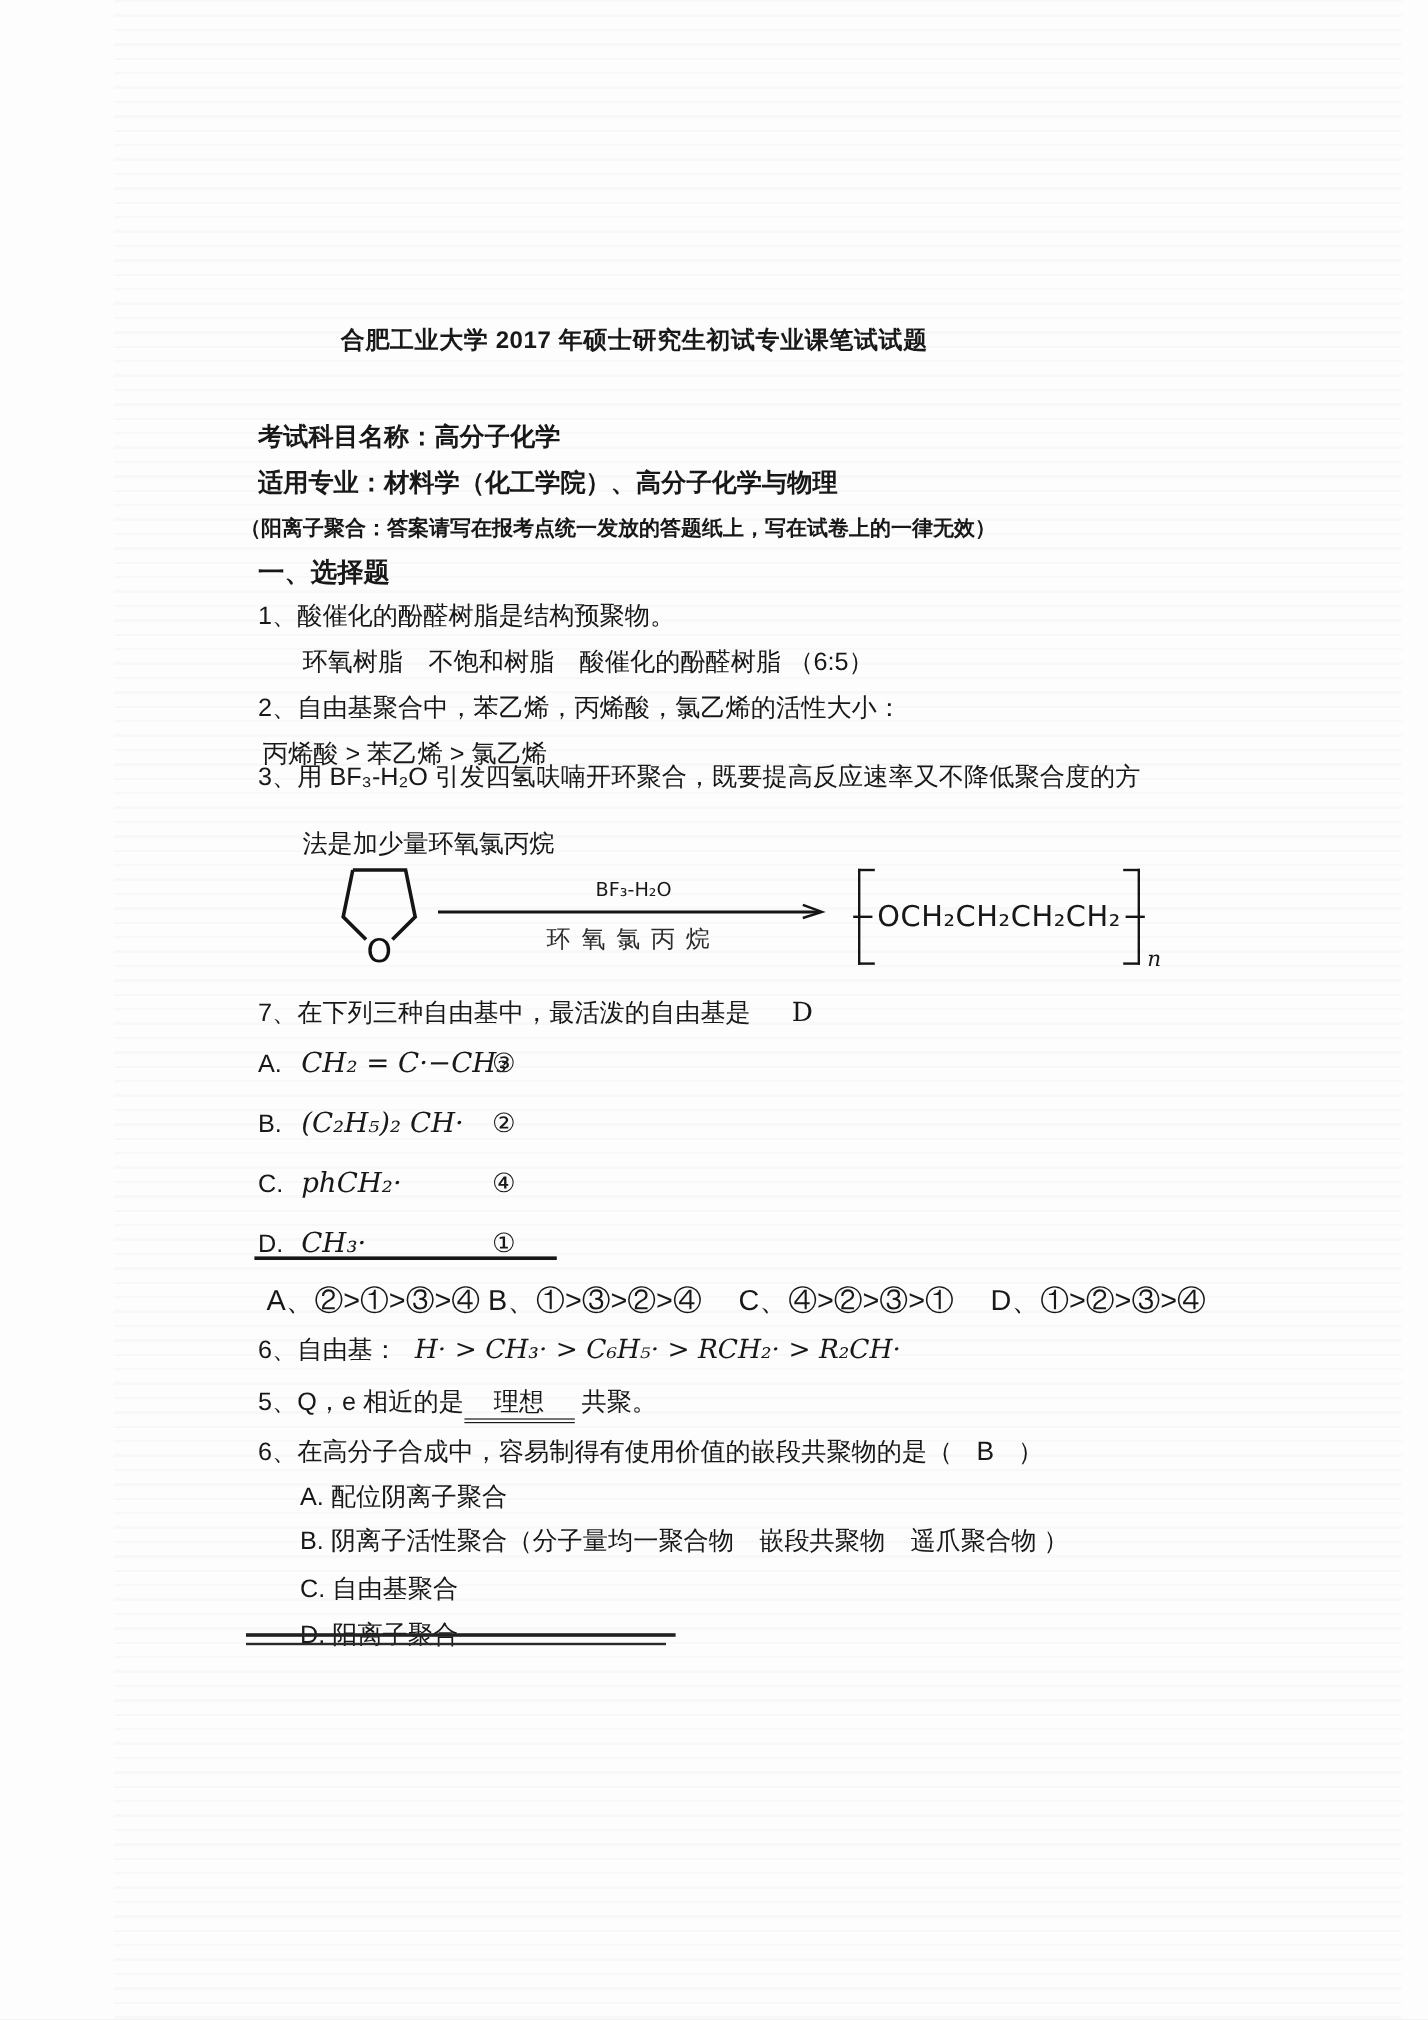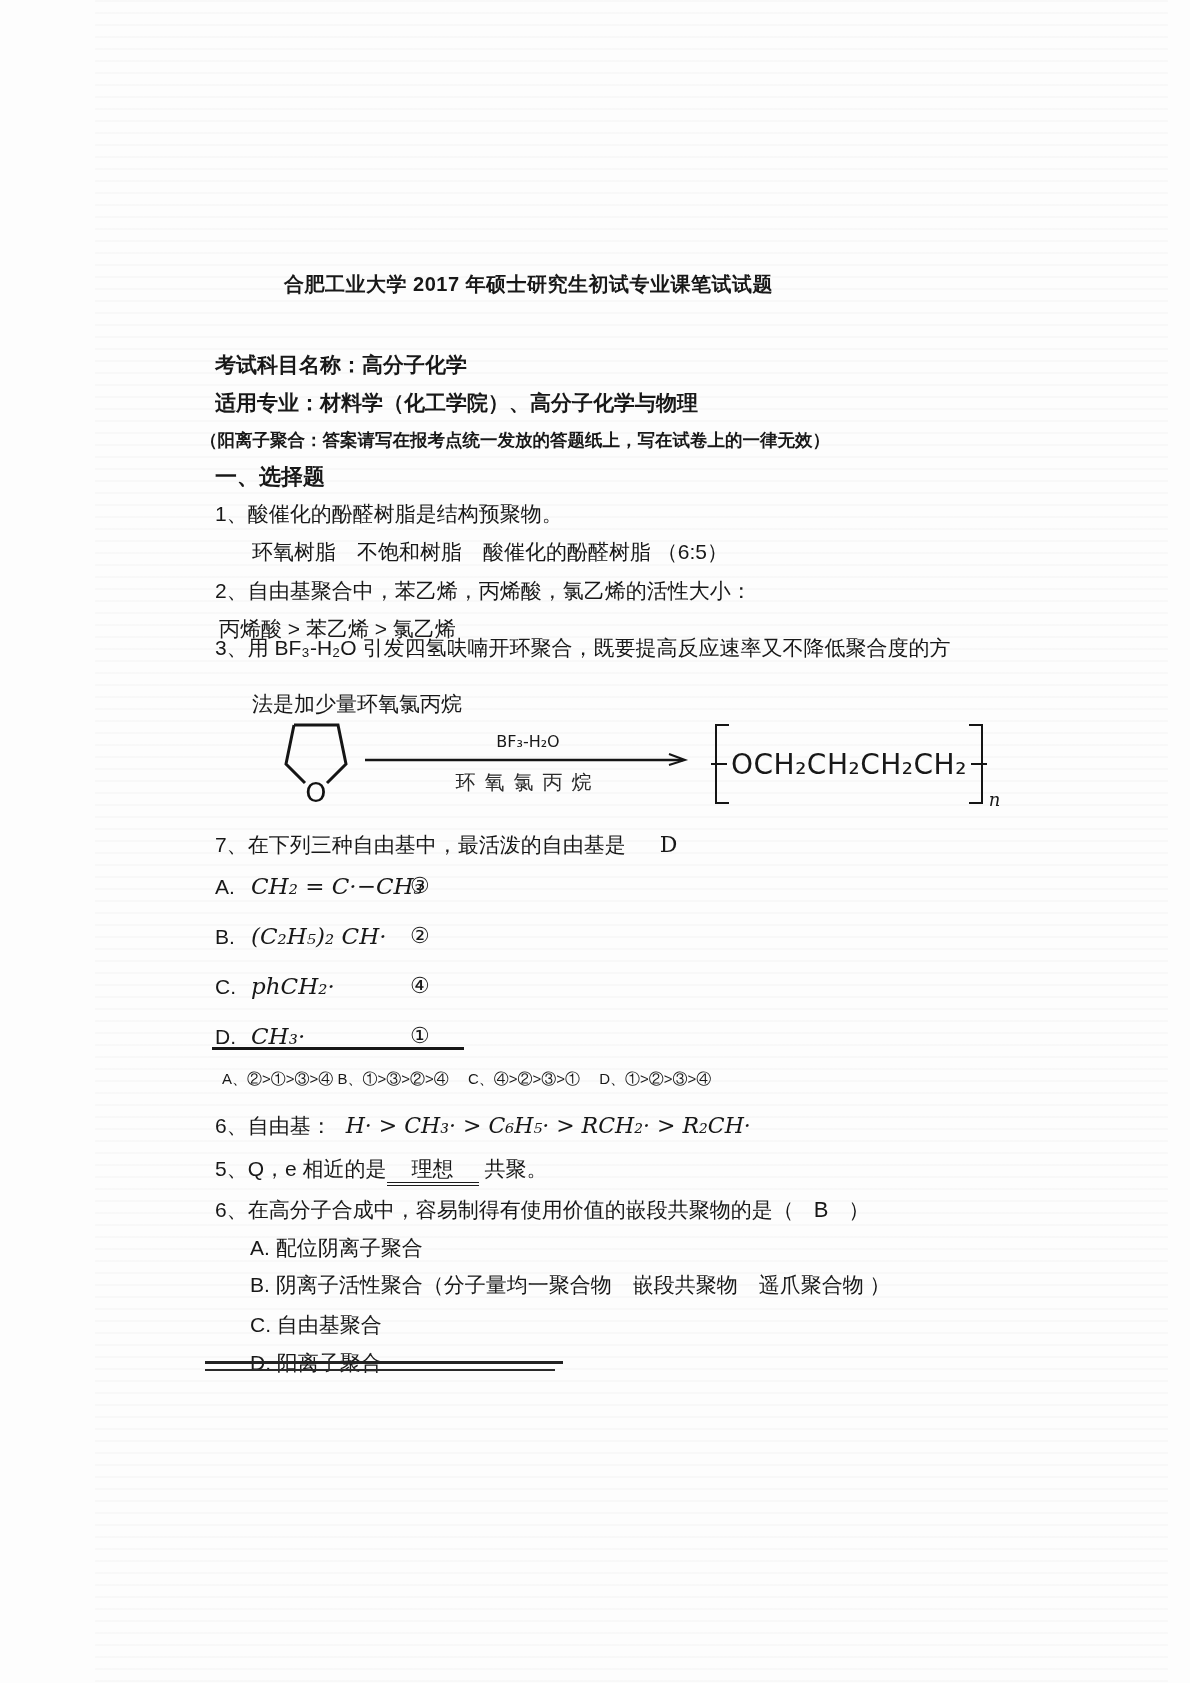--- a/index.html
+++ b/index.html
@@ -29,21 +29,21 @@
   .q3l1{left:215px;top:635px;}
   .q3l2{left:252px;top:691px;}
   .q4stem{left:215px;top:831px;}
   .q4ans{margin-left:34px;font-size:22px;font-family:"DejaVu Serif","Liberation Serif",serif;}
   .opt{left:215px;top:0;width:320px;}
   .opt .lab{display:inline-block;width:36px;font-size:21px;}
   .opt .formula{font-family:"DejaVu Serif","Liberation Serif",serif;font-style:italic;font-size:23px;}
   .opt .rank{position:absolute;left:195px;top:0;font-size:22px;font-style:normal;}
   .optA{top:872px;} .optB{top:922px;} .optC{top:972px;} .optD{top:1022px;}
   .d-underline{position:absolute;left:212px;top:1047px;width:252px;height:3px;background:#161616;}
-  .ranking{left:222px;top:1070px;font-size:15px;}
+  .ranking{left:222px;top:1070px;font-size:24px;}
   .q4b{left:215px;top:1112px;}
   .q4b .formula{font-family:"DejaVu Serif","Liberation Serif",serif;font-style:italic;font-size:22px;margin-left:14px;}
   .q5{left:215px;top:1156px;}
   .q5 .blank{display:inline-block;min-width:84px;text-align:center;border-bottom:4px double #1b1b1b;padding:0 4px;}
   .q5 .suffix{margin-left:6px;}
   .q6stem{left:215px;top:1196px;}
   .q6ans{padding:0 20px;font-size:22px;}
   .q6opt{left:250px;}
   .q6A{top:1235px;} .q6B{top:1272px;} .q6C{top:1312px;} .q6D{top:1350px;}
   .strike1{position:absolute;left:205px;top:1361px;width:358px;height:2.5px;background:#222;}
@@ -53,21 +53,21 @@
   .arrowblk{display:flex;flex-direction:column;align-items:center;margin:0 14px;width:330px;}
   .arrowblk .above{font-weight:normal;font-size:16px;font-family:"DejaVu Sans","Liberation Sans",sans-serif;}
   .arrowblk .below{font-size:20px;letter-spacing:9px;color:#2b2b2b;margin-top:2px;}
   .product{display:flex;align-items:center;position:relative;margin-left:4px;}
   .bracket{width:12px;height:76px;}
   .bracket.l{border-left:2.5px solid #151515;border-top:2.5px solid #151515;border-bottom:2.5px solid #151515;}
   .bracket.r{border-right:2.5px solid #151515;border-top:2.5px solid #151515;border-bottom:2.5px solid #151515;}
   .bond{width:16px;height:2.5px;background:#151515;}
   .bond.lb{margin-right:-12px;z-index:2;}
   .bond.rb{margin-left:-12px;z-index:2;}
-  .pformula{font-size:28px;letter-spacing:0.5px;padding:0 2px;font-family:"DejaVu Sans","Liberation Sans",sans-serif;}
+  .pformula{font-size:24px;letter-spacing:0.5px;padding:0 2px;font-family:"DejaVu Sans","Liberation Sans",sans-serif;}
   .nsub{font-size:18px;font-style:italic;font-family:"DejaVu Serif","Liberation Serif",serif;align-self:flex-end;margin:0 0 -6px 2px;}
 </style>
 </head>
 <body>
 
 <div class="page">
   <div class="streaks"></div>
 
   <div class="line title">合肥工业大学 2017 年硕士研究生初试专业课笔试试题</div>
   <div class="line cjk subject">考试科目名称：高分子化学</div>

